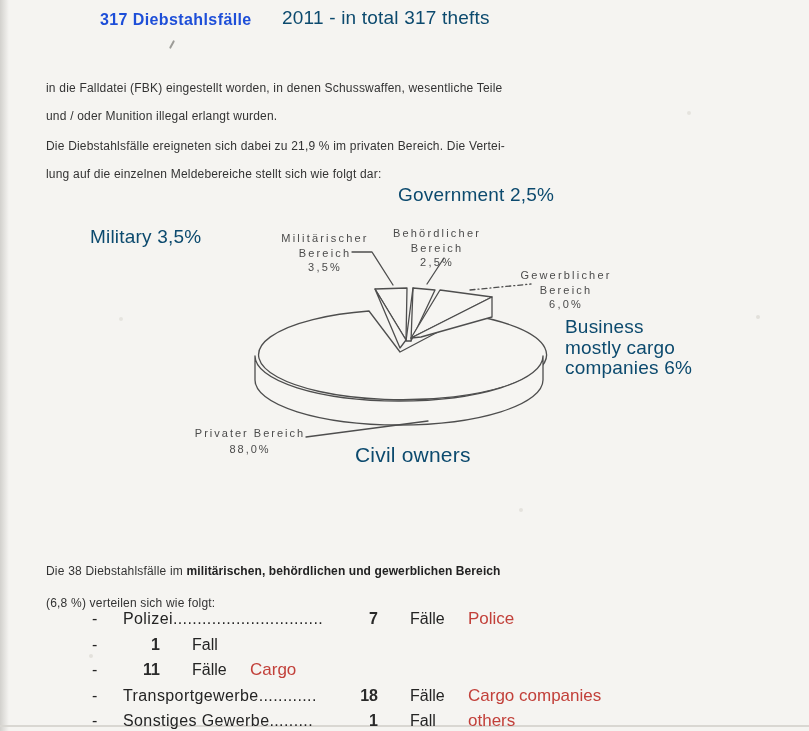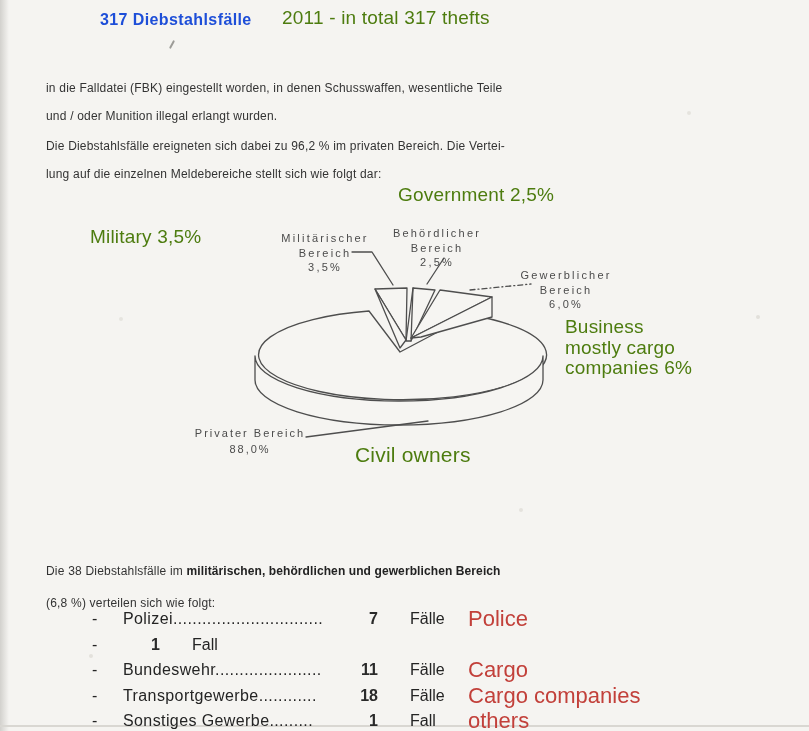--- a/index.html
+++ b/index.html
@@ -45,49 +45,49 @@
 
   
   .pie-label{font-size:11px;letter-spacing:2.2px;line-height:14.5px;
     text-align:center;color:#4b4b4b;width:140px;}
   .lab-mil{left:255px;top:231px;}
   .lab-beh{left:367px;top:226px;}
   .lab-gew{left:496px;top:268px;}
   .lab-priv{left:180px;top:426px;line-height:15.5px;letter-spacing:2px;}
 
   
-  .red-note{color:#4d7c0f;letter-spacing:.2px;}
+  .red-note{color:#0c4a6e;letter-spacing:.2px;}
   .note-mil{left:90px;top:226px;font-size:19px;}
   .note-gov{left:398px;top:184px;font-size:19px;}
   .note-biz{left:565px;top:317px;font-size:19px;line-height:20.5px;}
   .note-civ{left:355px;top:443px;font-size:21px;}
 
   
   .theft-table{left:92px;top:606px;width:660px;}
   .trow{display:flex;height:25.6px;line-height:25.6px;font-size:16px;color:#242424;}
   .c-bullet{width:31px;}
   .c-label{width:218px;letter-spacing:.4px;overflow:hidden;white-space:nowrap;}
   .c-count{width:37px;text-align:right;font-weight:bold;color:#2a2a2a;}
   .c-unit{width:58px;margin-left:32px;}
-  .c-en{font-size:22px;color:#c2403a;}
+  .c-en{font-size:17px;color:#c2403a;}
 </style>
 </head>
 <body>
 
 <div class="abs edge-left"></div>
 <div class="abs edge-bottom"></div>
 <div class="abs slash-mark"></div>
 <div class="abs specks"></div>
 
 <div class="abs title-de">317 Diebstahlsfälle</div>
 <div class="abs title-en red-note">2011 - in total 317 thefts</div>
 
 <div class="abs para p1 ml">in die Falldatei (FBK) eingestellt worden, in denen Schusswaffen, wesentliche Teile
 und / oder Munition illegal erlangt wurden.</div>
-<div class="abs para p2 ml">Die Diebstahlsfälle ereigneten sich dabei zu 96,2 % im privaten Bereich. Die Vertei-
+<div class="abs para p2 ml">Die Diebstahlsfälle ereigneten sich dabei zu 21,9 % im privaten Bereich. Die Vertei-
 lung auf die einzelnen Meldebereiche stellt sich wie folgt dar:</div>
 
 <svg class="abs pie-svg" viewBox="180 240 440 220">
 
   <path class="face" d="M 369 311 L 400 352 L 470 315 A 144 45 0 1 1 369 311 Z"></path>
 
   <path class="face" d="M 255 356 A 144 45 0 0 0 543 356 L 543 380 A 144 45 0 0 1 255 380 Z"></path>
 
   <path class="face" d="M 375 289 L 407 288 L 406 340 Z"></path>
   <path class="face" d="M 375 289 L 400 348 L 406 340 Z"></path>
@@ -136,21 +136,20 @@
     <span class="c-unit">Fälle</span>
     <span class="c-en">Police</span>
   </div>
   <div class="trow">
     <span class="c-bullet">-</span>
     <span class="c-count">1</span>
     <span class="c-unit">Fall</span>
   </div>
   <div class="trow">
     <span class="c-bullet">-</span>
-    <span class="c-label">Bundeswehr......................</span>
     <span class="c-count">11</span>
     <span class="c-unit">Fälle</span>
     <span class="c-en">Cargo</span>
   </div>
   <div class="trow">
     <span class="c-bullet">-</span>
     <span class="c-label">Transportgewerbe............</span>
     <span class="c-count">18</span>
     <span class="c-unit">Fälle</span>
     <span class="c-en">Cargo companies</span>

